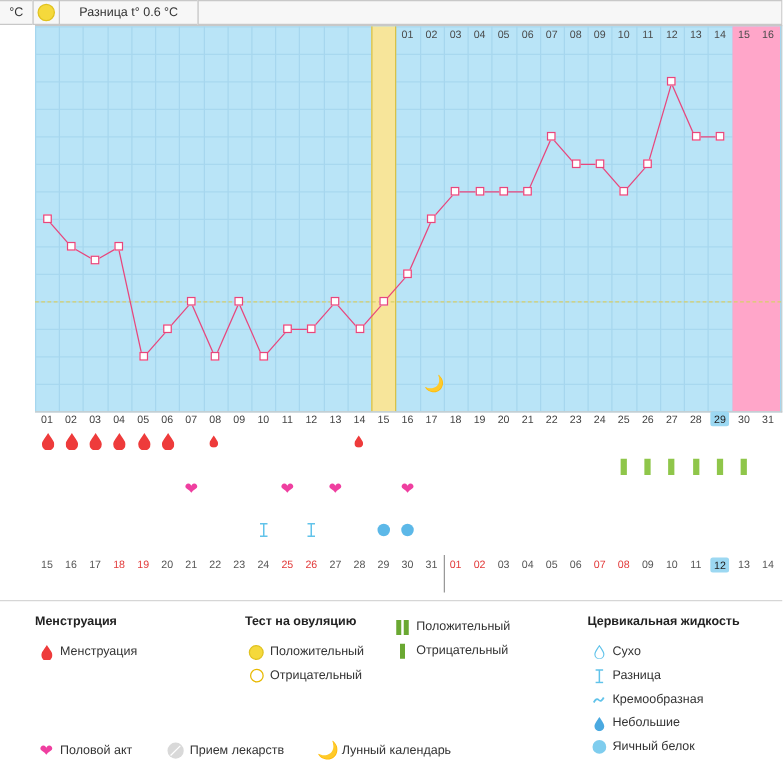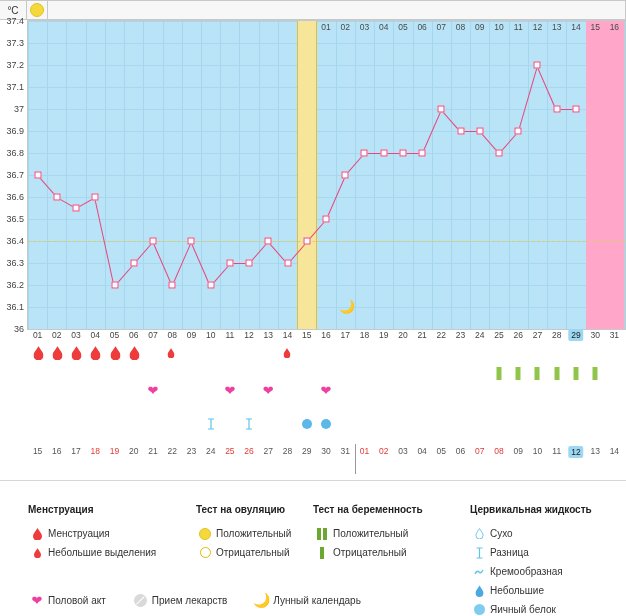--- a/index.html
+++ b/index.html
@@ -162,21 +162,21 @@
   }
   .sep-line {
     position: absolute; left: 0; right: 0; top: 480px;
     border-top: 1px solid #d6d6d6;
   }
 
   
   .legend {
     position: absolute; left: 0; top: 488px; width: 626px; height: 128px;
   }
-  .lgcol { position: absolute; top: 16px; }
+  .lgcol { position: absolute; top: 4px; }
   .lgtitle { font-weight: bold; font-size: 10px; color: #222; margin-bottom: 9px; }
   .lgitem { display: flex; align-items: center; height: 19px; font-size: 10px; color: #333; }
   .lgicon { width: 18px; display: flex; align-items: center; justify-content: center; }
   .lgtext { margin-left: 2px; }
   .bottomrow {
     position: absolute; left: 28px; top: 104px; width: 580px;
     display: flex; align-items: center; font-size: 10px; color: #333;
   }
   .bottomrow .bi { display: flex; align-items: center; margin-right: 26px; }
   .circle-o {
@@ -203,41 +203,25 @@
 </head>
 <body>
 
 <div class="wrap">
 
   <div class="header">
     <div class="hdr-cell hdr-unit">°C</div>
     <div class="hdr-cell hdr-ovu">
       <div class="ovu-dot"></div>
     </div>
+    <div class="hdr-cell hdr-diff">Разница t° 0.6 °C</div>
     <div class="hdr-cell hdr-rest"></div>
   </div>
 
   <div class="chart">
-    <div class="y-axis" id="yaxis">
-        <div class="y-label" style="top: 1px;">37.4</div>
-        <div class="y-label" style="top: 23px;">37.3</div>
-        <div class="y-label" style="top: 45px;">37.2</div>
-        <div class="y-label" style="top: 67px;">37.1</div>
-        <div class="y-label" style="top: 89px;">37</div>
-        <div class="y-label" style="top: 111px;">36.9</div>
-        <div class="y-label" style="top: 133px;">36.8</div>
-        <div class="y-label" style="top: 155px;">36.7</div>
-        <div class="y-label" style="top: 177px;">36.6</div>
-        <div class="y-label" style="top: 199px;">36.5</div>
-        <div class="y-label" style="top: 221px;">36.4</div>
-        <div class="y-label" style="top: 243px;">36.3</div>
-        <div class="y-label" style="top: 265px;">36.2</div>
-        <div class="y-label" style="top: 287px;">36.1</div>
-        <div class="y-label" style="top: 309px;">36</div>
-      </div>
     <div class="plot" id="plot">
       <div class="ovu-text" id="ovuText" style="left: 278.774px;">овуляция</div>
     <div class="grid-h" style="top: 0px;"></div>
         <div class="grid-h" style="top: 22px;"></div>
         <div class="grid-h" style="top: 44px;"></div>
         <div class="grid-h" style="top: 66px;"></div>
         <div class="grid-h" style="top: 88px;"></div>
         <div class="grid-h" style="top: 110px;"></div>
         <div class="grid-h" style="top: 132px;"></div>
         <div class="grid-h" style="top: 154px;"></div>
@@ -508,48 +492,39 @@
     <div class="lgcol" style="left:28px; width:160px;">
       <div class="lgtitle">Менструация</div>
       <div class="lgitem">
         <span class="lgicon">
           <svg width="9" height="12" viewBox="0 0 9 12">
               <path d="M4.5 0 C7 4 9 6 9 8.2 A4.5 4.5 0 0 1 0 8.2 C0 6 2 4 4.5 0 Z" fill="#ee3b3b"></path>
             </svg>
         </span>
         <span class="lgtext">Менструация</span>
       </div>
-      <div class="lgitem">
-        <span class="lgicon">
-          <svg width="7" height="10" viewBox="0 0 9 12">
-              <path d="M4.5 0 C7 4 9 6 9 8.2 A4.5 4.5 0 0 1 0 8.2 C0 6 2 4 4.5 0 Z" fill="#ee3b3b"></path>
-            </svg>
-        </span>
-        <span class="lgtext">Небольшие выделения</span>
-      </div>
     </div>
 
     <div class="lgcol" style="left:196px; width:120px;">
       <div class="lgtitle">Тест на овуляцию</div>
       <div class="lgitem">
         <span class="lgicon">
             <span class="circle-f"></span>
           </span>
         <span class="lgtext">Положительный</span>
       </div>
       <div class="lgitem">
         <span class="lgicon">
             <span class="circle-o"></span>
           </span>
         <span class="lgtext">Отрицательный</span>
       </div>
     </div>
 
     <div class="lgcol" style="left:313px; width:160px;">
-      <div class="lgtitle">Тест на беременность</div>
       <div class="lgitem">
         <span class="lgicon">
           <span class="pills">
               <span class="pillgreen"></span>
               <span class="pillgreen"></span>
             </span>
         </span>
         <span class="lgtext">Положительный</span>
       </div>
       <div class="lgitem">

